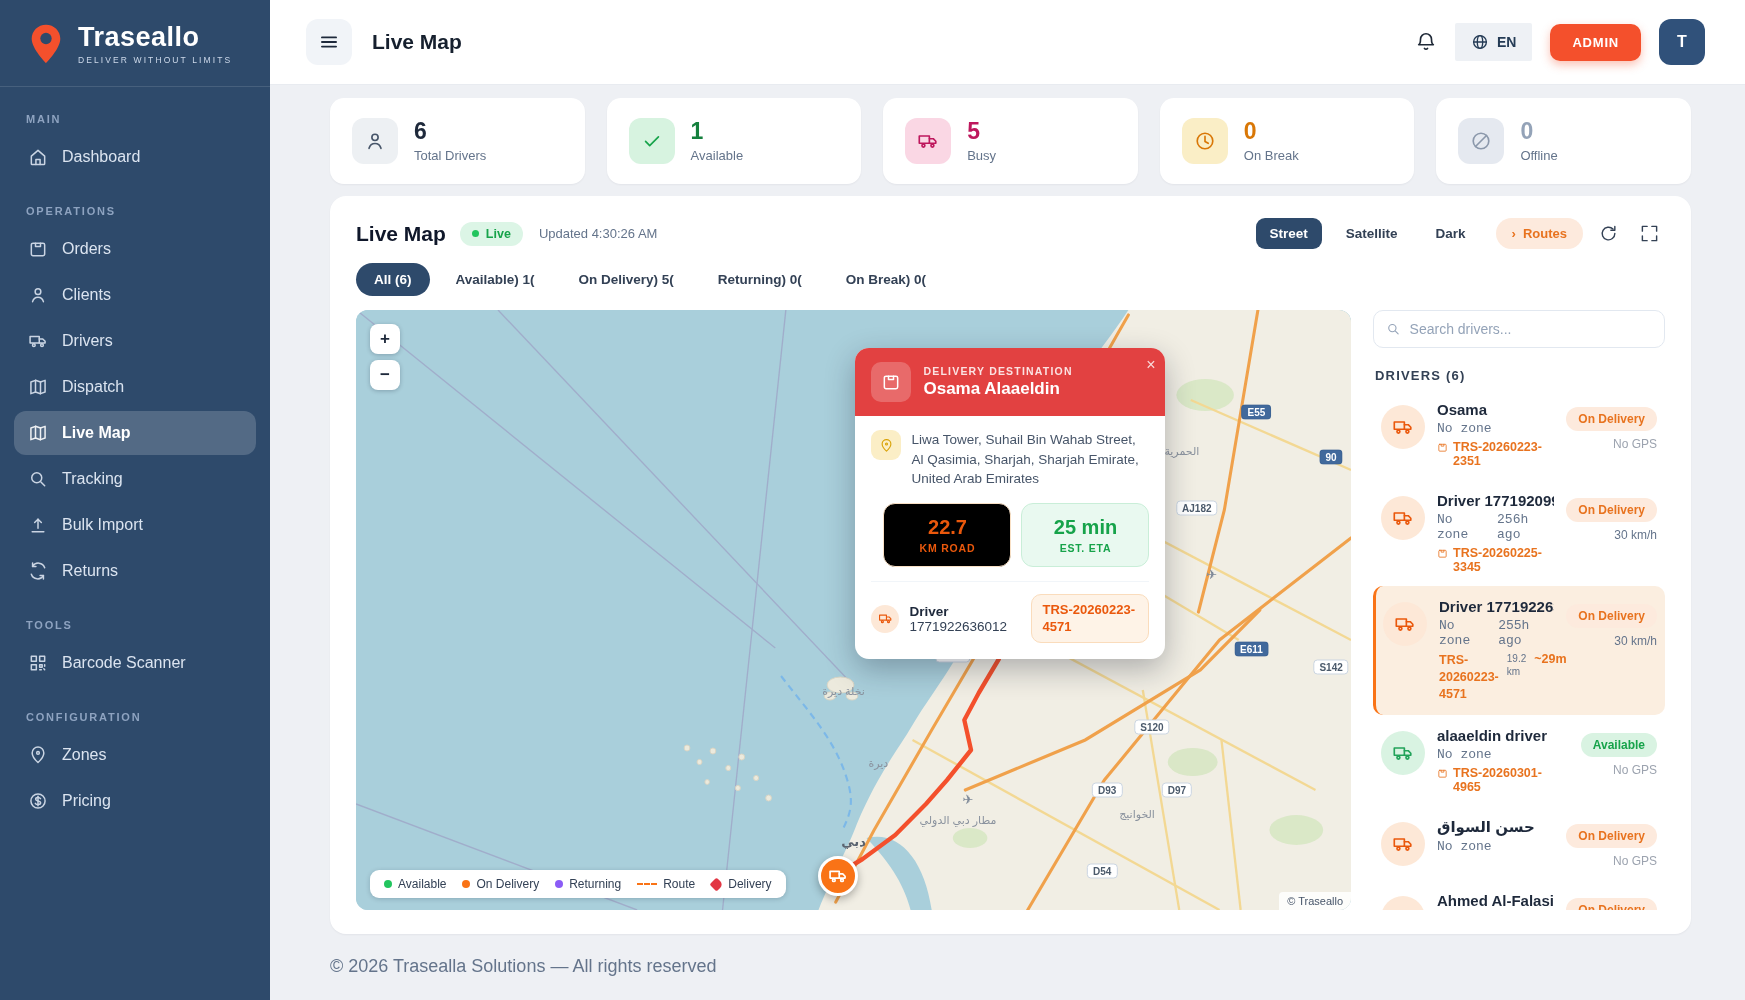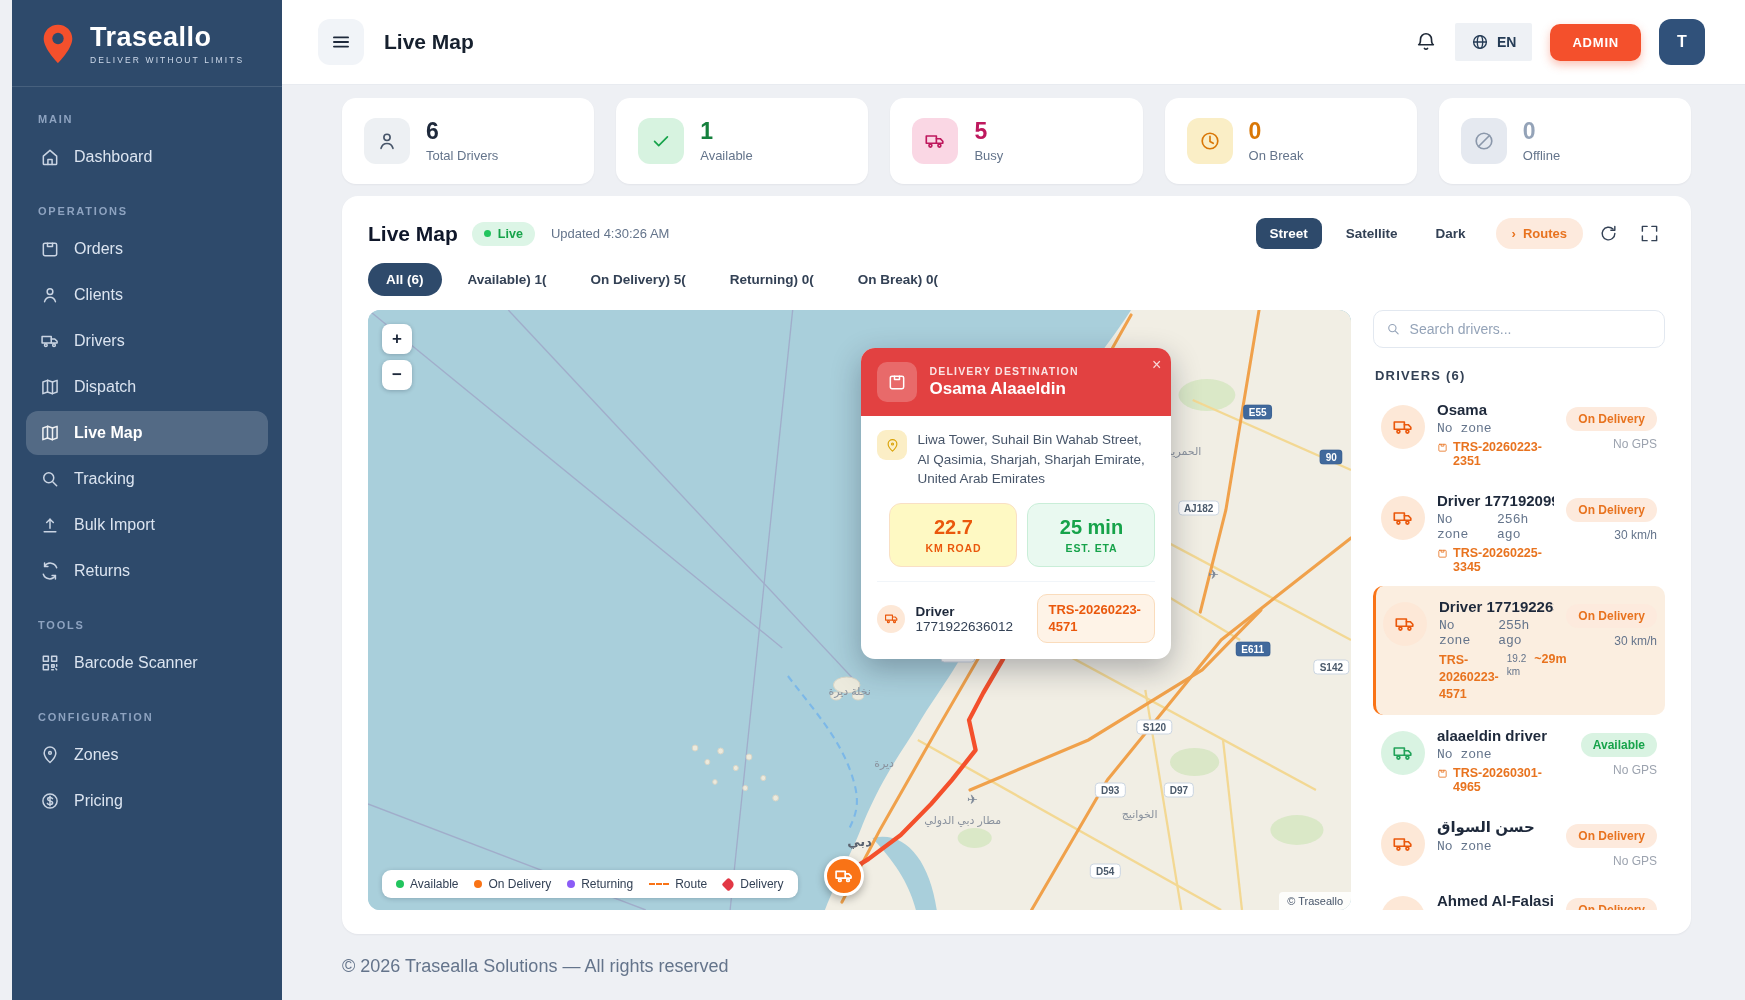--- a/index.html
+++ b/index.html
@@ -2,21 +2,21 @@
 <html><head>
 <meta charset="utf-8">
 <style>
   * { margin:0; padding:0; box-sizing:border-box; }
   html,body { width:1745px; height:1000px; overflow:hidden;
     font-family:"Liberation Sans","DejaVu Sans",sans-serif; background:#eef0f4; color:#1e293b; }
 
   .app { display:flex; width:100%; height:100%; }
 
   
-  .sidebar { width:270px; min-width:270px; height:100%; background:#2e4a6b; color:#dbe4f0; overflow:hidden;margin-left:12px; }
+  .sidebar { width:270px; min-width:270px; height:100%; background:#2e4a6b; color:#dbe4f0; overflow:hidden; }
   .logo-block { padding:22px 24px 20px 24px; display:flex; align-items:center; gap:10px; border-bottom:1px solid rgba(255,255,255,.12); }
   .logo-pin { width:44px; height:44px; flex:none; }
   .logo-text .brand-name { font-size:27px; font-weight:bold; color:#fff; letter-spacing:.5px; line-height:1; }
   .logo-text .brand-tag { font-size:8.5px; letter-spacing:2.1px; color:#cdd9ea; margin-top:4px; }
   .side-section { margin-top:26px; }
   .side-label { padding:0 26px; font-size:11px; font-weight:bold; letter-spacing:1.8px; color:#8ea3c0; margin-bottom:10px; }
   .side-item { display:flex; align-items:center; gap:14px; margin:2px 14px; padding:12px 14px; border-radius:12px; font-size:16px; color:#dbe4f0; cursor:pointer; }
   .side-item svg { width:20px; height:20px; flex:none; opacity:.9; }
   .side-item.active { background:rgba(255,255,255,.18); color:#fff; font-weight:bold; }
 
@@ -97,21 +97,21 @@
   .popup-head-icon { width:40px; height:40px; border-radius:10px; background:rgba(255,255,255,.22); display:flex; align-items:center; justify-content:center; color:#fff; }
   .popup-head-label { font-size:10.5px; font-weight:bold; letter-spacing:1.2px; color:rgba(255,255,255,.85); }
   .popup-head-name { font-size:17px; font-weight:bold; color:#fff; margin-top:2px; }
   .popup-close { position:absolute; right:10px; top:8px; background:none; border:none; color:rgba(255,255,255,.8); font-size:16px; cursor:pointer; }
   .popup-body { padding:14px 16px 16px 16px; }
   .popup-addr { display:flex; gap:10px; }
   .addr-icon { width:30px; height:30px; border-radius:9px; background:#fbeec6; color:#d9a206; display:flex; align-items:center; justify-content:center; flex:none; }
   .addr-text { font-size:13.5px; color:#475569; line-height:1.45; }
   .popup-stats { display:flex; gap:10px; margin-top:14px; }
   .pstat { flex:1; border-radius:12px; text-align:center; padding:12px 6px; }
-  .pstat-orange { background:#fef9c3; border:1px solid #f9e0c5;margin-left:12px; }
+  .pstat-orange { background:#000000; border:1px solid #f9e0c5;margin-left:12px; }
   .pstat-green { background:#e9f9f0; border:1px solid #c9eed8; }
   .pstat-value { font-size:20px; font-weight:bold; }
   .pstat-label { font-size:10.5px; font-weight:bold; letter-spacing:.8px; margin-top:3px; }
   .pstat-orange .pstat-value, .pstat-orange .pstat-label { color:#ea580c; }
   .pstat-green .pstat-value, .pstat-green .pstat-label { color:#16a34a; }
   .popup-driver { display:flex; align-items:center; gap:10px; border-top:1px solid #f1f5f9; margin-top:14px; padding-top:12px; }
   .pdrv-icon { width:28px; height:28px; border-radius:50%; background:#fde8d7; color:#ea580c; display:flex; align-items:center; justify-content:center; flex:none; }
   .pdrv-icon svg { width:15px; height:15px; }
   .pdrv-label { font-size:13.5px; font-weight:bold; color:#1e293b; }
   .pdrv-id { font-size:13.5px; color:#334155; }

